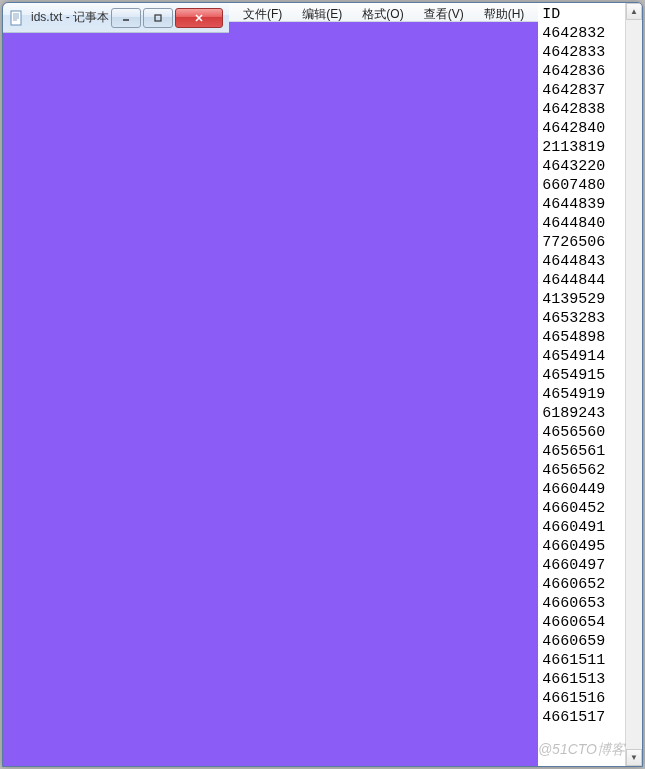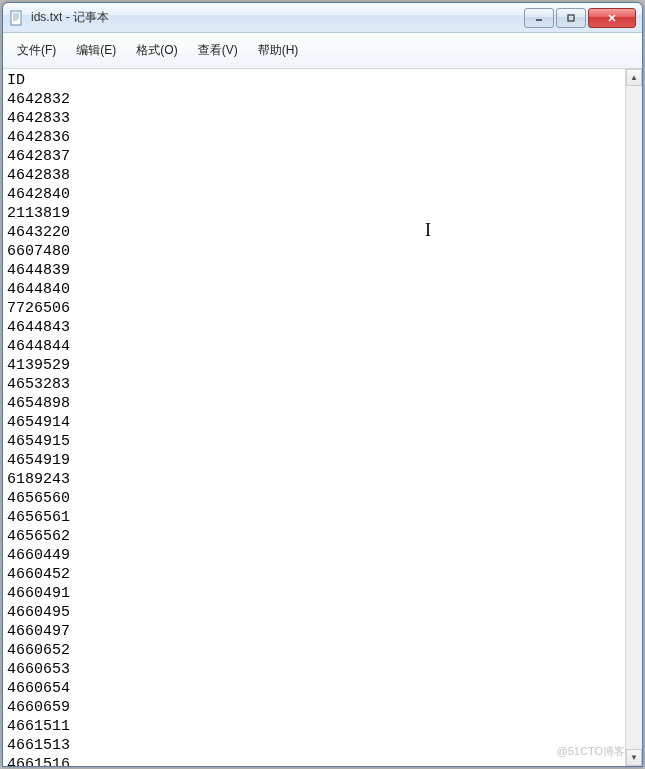--- a/index.html
+++ b/index.html
@@ -15,21 +15,21 @@
       position: absolute;
       top: 2px;
       left: 2px;
       right: 2px;
       bottom: 2px;
       background: #8b5cf6;
       border: 1px solid #5a7ca0;
       border-radius: 6px 6px 0 0;
       overflow: hidden;
       display: flex;
-      flex-direction: column;
+      flex-direction: row;
       box-shadow: 0 0 8px rgba(0,0,0,0.3);
     }
     .titlebar {
       height: 30px;
       background: linear-gradient(to bottom, #f8fbfe 0%, #e9f1fb 40%, #d5e5f7 41%, #dfeaf6 100%);
       border-bottom: 1px solid #b8c7d8;
       display: flex;
       align-items: center;
       padding: 0 6px;
     }
@@ -63,25 +63,24 @@
       cursor: pointer;
       font-size: 10px;
     }
     .win-btn.close {
       width: 48px;
       background: linear-gradient(to bottom, #f5a0a0 0%, #e86060 45%, #d43c3c 46%, #e05555 100%);
       border-color: #a03030;
       color: #fff;
     }
     .menubar {
-      height: 36px;
+      height: 19px;
       background: linear-gradient(to bottom, #fdfdfd 0%, #f1f5f9 100%);
       border-bottom: 1px solid #d0d7e0;
       display: flex;
-      align-items: center;
       padding: 0 4px;
       font-size: 12px;
       color: #222;
     }
     .menu-item {
       padding: 3px 10px;
       cursor: pointer;
     }
     .content-area {
       flex: 1;
@@ -128,24 +127,25 @@
       cursor: pointer;
     }
     .scroll-track {
       flex: 1;
       background: #f0f0f0;
     }
     .watermark {
       position: absolute;
       bottom: 10px;
       right: 20px;
-      font-size: 11px;
+      font-size: 14px;
       color: rgba(0,0,0,0.25);
       font-family: sans-serif;
       pointer-events: none;
+      font-style: italic;
     }
   </style>
 </head>
 <body>
 
 <div class="window">
   <div class="titlebar">
     <span class="app-icon">
       <svg width="16" height="16" viewBox="0 0 16 16">
         <rect x="2" y="1" width="10" height="14" fill="#fff" stroke="#6a8fb5" stroke-width="1"></rect>

